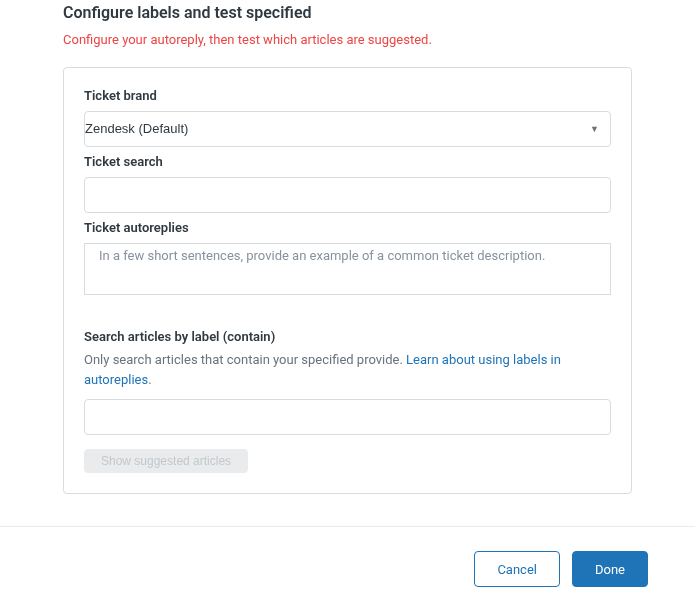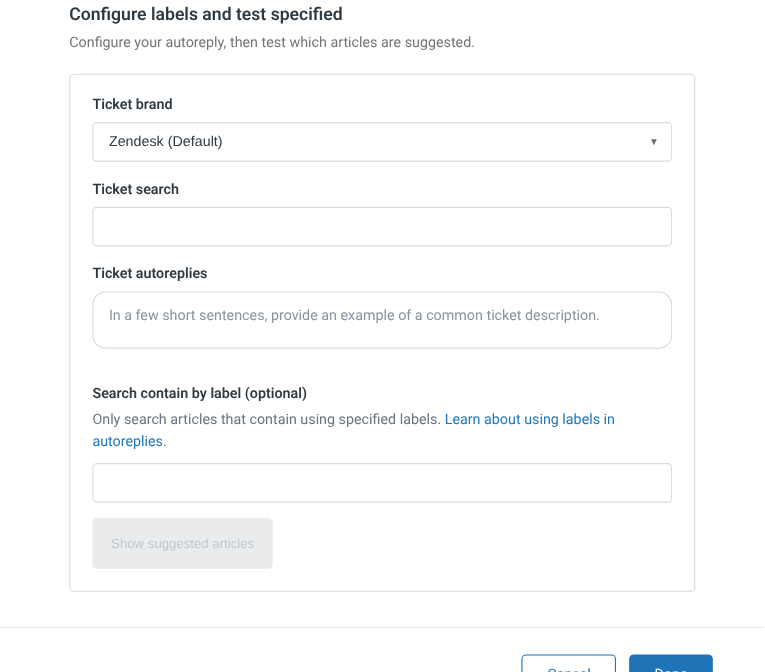--- a/index.html
+++ b/index.html
@@ -14,50 +14,50 @@
     }
     h1.page-title {
       font-size: 16px;
       font-weight: 600;
       color: #2f3941;
       margin-top: 3px;
       margin-bottom: 10px;
     }
     p.subtitle {
       font-size: 13px;
-      color: #737373;
+      color: #ef4444;
       margin-bottom: 20px;
     }
     .panel {
       border: 1px solid #d8dcde;
       border-radius: 4px;
       padding: 20px;
       margin-bottom: 32px;
     }
     .form-group {
-      margin-bottom: 18px;
+      margin-bottom: 7px;
     }
     .form-label {
       display: block;
       font-size: 13px;
       font-weight: 600;
       color: #2f3941;
       margin-bottom: 8px;
     }
     .select-wrap {
       position: relative;
       width: 100%;
     }
     .select-field {
       width: 100%;
       height: 36px;
       border: 1px solid #d8dcde;
       border-radius: 4px;
       background: #fff;
-      padding: 0 30px 0 14px;
+      padding: 0 30px 0 0;
       font-size: 13px;
       color: #2f3941;
       cursor: pointer;
       text-align: left;
       line-height: 34px;
     }
     .chevron {
       position: absolute;
       right: 12px;
       top: 50%;
@@ -73,23 +73,23 @@
       border-radius: 4px;
       background: #fff;
       padding: 0 14px;
       font-size: 13px;
       color: #2f3941;
     }
     .textarea {
       width: 100%;
       height: 52px;
       border: 1px solid #d8dcde;
-      border-radius: 12px;
-      background: #fff;
-      padding: 14px 14px;
+      border-radius: 0;
+      background: #fff;
+      padding: 4px 14px;
       font-size: 13px;
       color: #2f3941;
       font-family: inherit;
       resize: none;
     }
     .textarea::placeholder, .text-input::placeholder {
       color: #87929d;
     }
     .section-subtext {
       font-size: 13px;
@@ -110,21 +110,21 @@
       background: #fff;
       padding: 0 14px;
       font-size: 13px;
       margin-bottom: 14px;
     }
     .btn-disabled {
       background: #e9ebed;
       border: 1px solid #e9ebed;
       border-radius: 4px;
       padding: 0 16px;
-      height: 46px;
+      height: 24px;
       font-size: 12px;
       color: #c2c8cc;
       cursor: not-allowed;
     }
     .divider {
       border: none;
       border-top: 1px solid #e9ebed;
       margin: 0;
     }
     .footer {
@@ -179,23 +179,23 @@
       <label class="form-label">Ticket search</label>
       <input type="text" class="text-input" value="" style="">
     </div>
 
     <div class="form-group">
       <label class="form-label">Ticket autoreplies</label>
       <textarea class="textarea" placeholder="In a few short sentences, provide an example of a common ticket description." style=""></textarea>
     </div>
 
     <div class="search-section">
-      <label class="form-label">Search contain by label (optional)</label>
+      <label class="form-label">Search articles by label (contain)</label>
       <p class="section-subtext">
-        <span>Only search articles that contain using specified labels. </span><a href="#">Learn about using labels in autoreplies</a><span>.</span>
+        <span>Only search articles that contain your specified provide. </span><a href="#">Learn about using labels in autoreplies</a><span>.</span>
       </p>
       <input type="text" class="search-input" value="" style="">
       <button type="button" class="btn-disabled" disabled="">Show suggested articles</button>
     </div>
 
   </div>
 </div>
 
 <hr class="divider">
 

